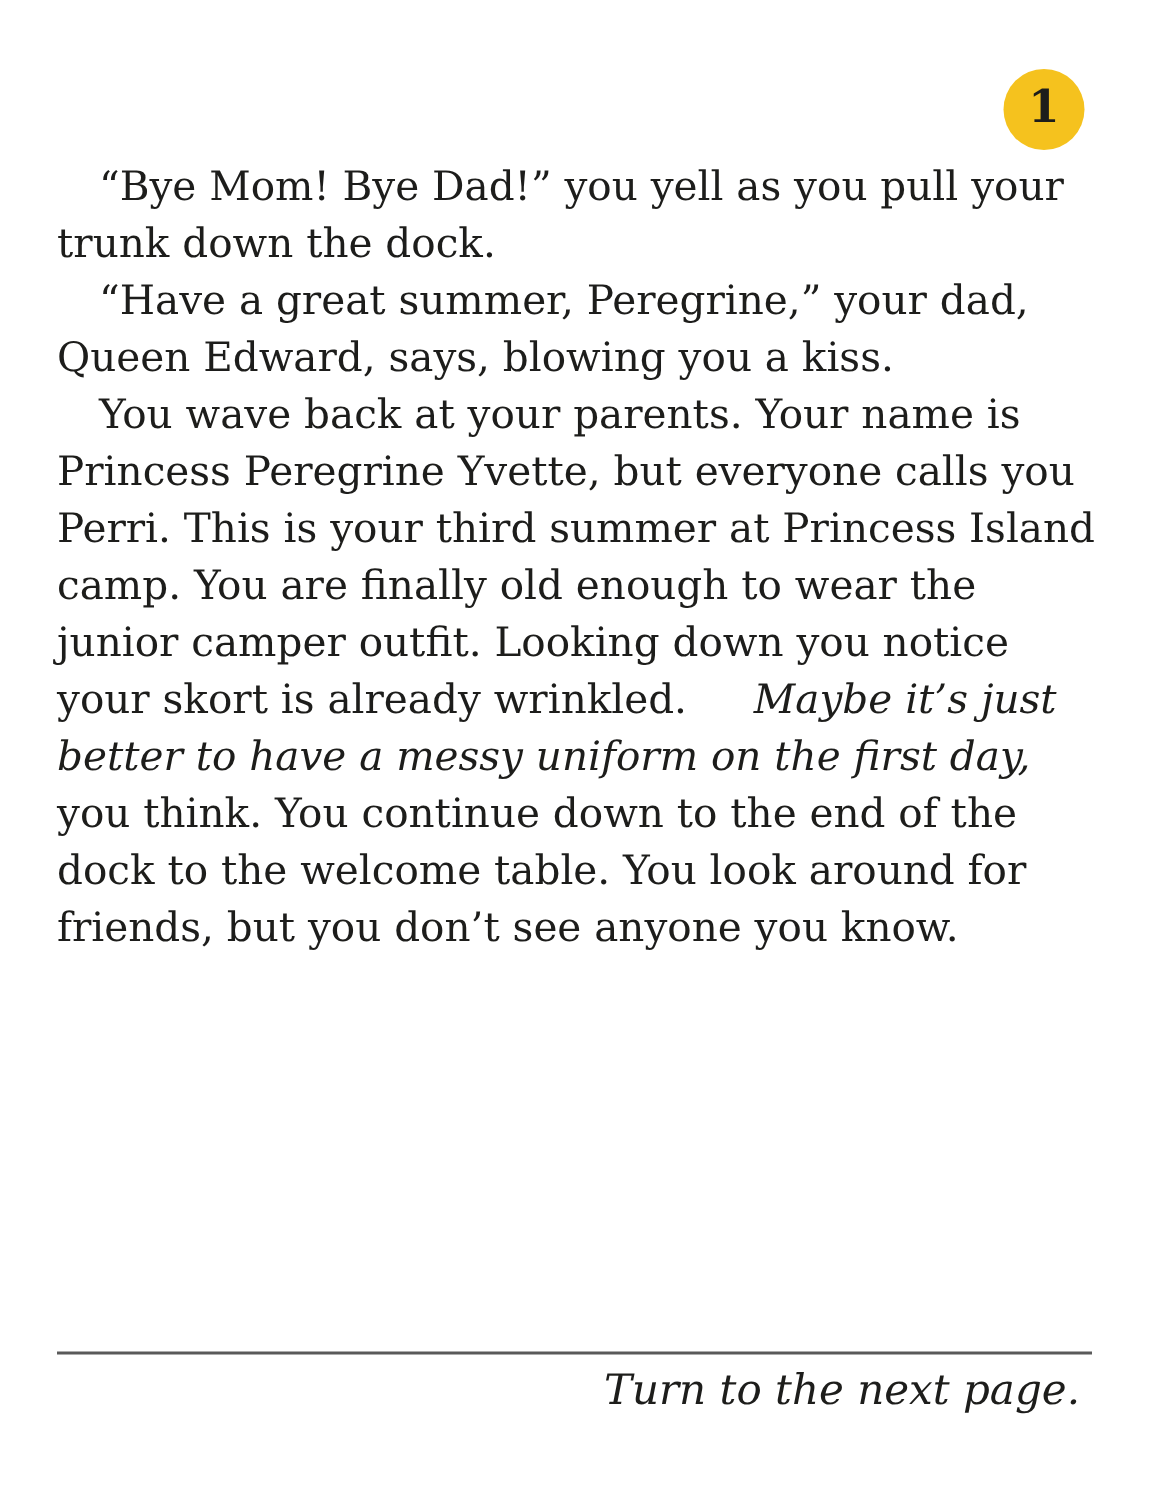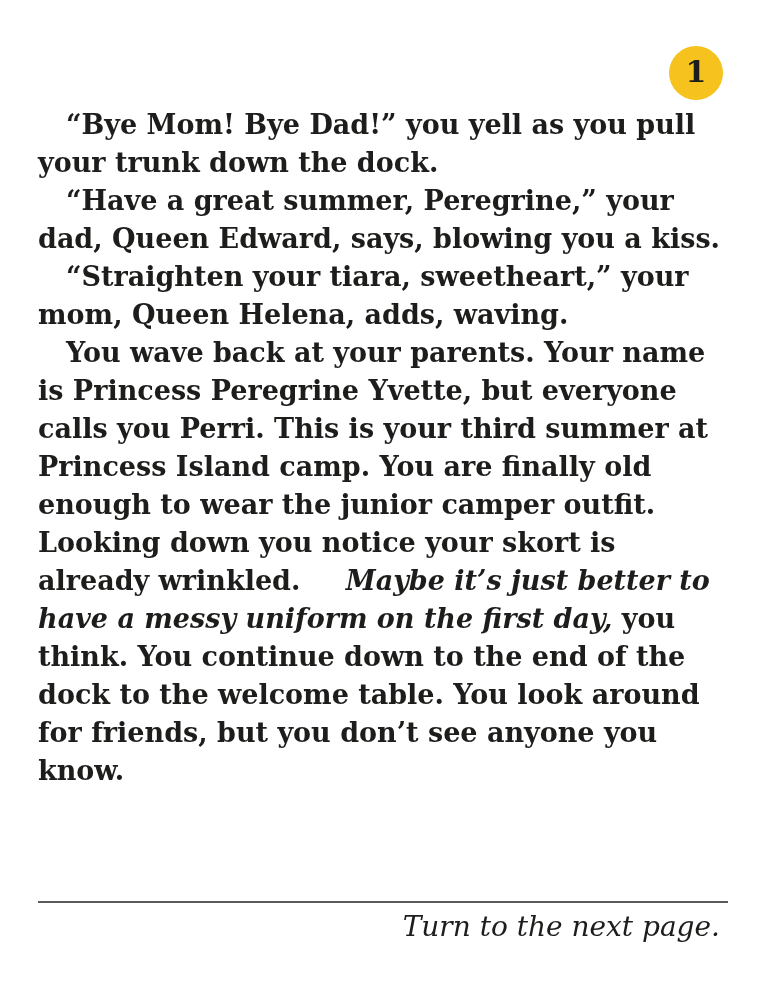--- a/index.html
+++ b/index.html
@@ -34,21 +34,20 @@
     transform: translateY(-1px);
   }
   .story {
     position: absolute;
     top: 106px;
     left: 38px;
     width: 692px;
     font-size: 27px;
     line-height: 38px;
     text-align: left;
-    font-weight: bold;
   }
   .story p {
     margin: 0;
     padding: 0;
     text-indent: 28px;
   }
   .seg-italic {
     font-style: italic;
     margin-left: 36px;
   }
@@ -76,21 +75,20 @@
 
 <div class="page">
 
   <div class="page-number-badge" style="background: rgb(245, 194, 30);">
     <span class="num" style="color: rgb(29, 29, 27);">1</span>
   </div>
 
   <div class="story" style="color: rgb(29, 29, 27);">
       <p><span>“Bye Mom! Bye Dad!” you yell as you pull your trunk down the dock.</span></p>
       <p><span>“Have a great summer, Peregrine,” your dad, Queen Edward, says, blowing you a kiss.</span></p>
-      <p><span>“Straighten your tiara, sweetheart,” your mom, Queen Helena, adds, waving.</span></p>
       <p><span>You wave back at your parents. Your name is Princess Peregrine Yvette, but everyone calls you Perri. This is your third summer at Princess Island camp. You are finally old enough to wear the junior camper outfit. Looking down you notice your skort is already wrinkled. </span><span class="seg-italic">Maybe it’s just better to have a messy uniform on the first day,</span><span> you think. You continue down to the end of the dock to the welcome table. You look around for friends, but you don’t see anyone you know.</span></p>
     </div>
 
   <hr class="footer-divider" style="background: rgb(90, 90, 90);">
 
   <div class="footer-instruction" style="color: rgb(29, 29, 27);">Turn to the next page.</div>
 
 </div>
 
 </body></html>

